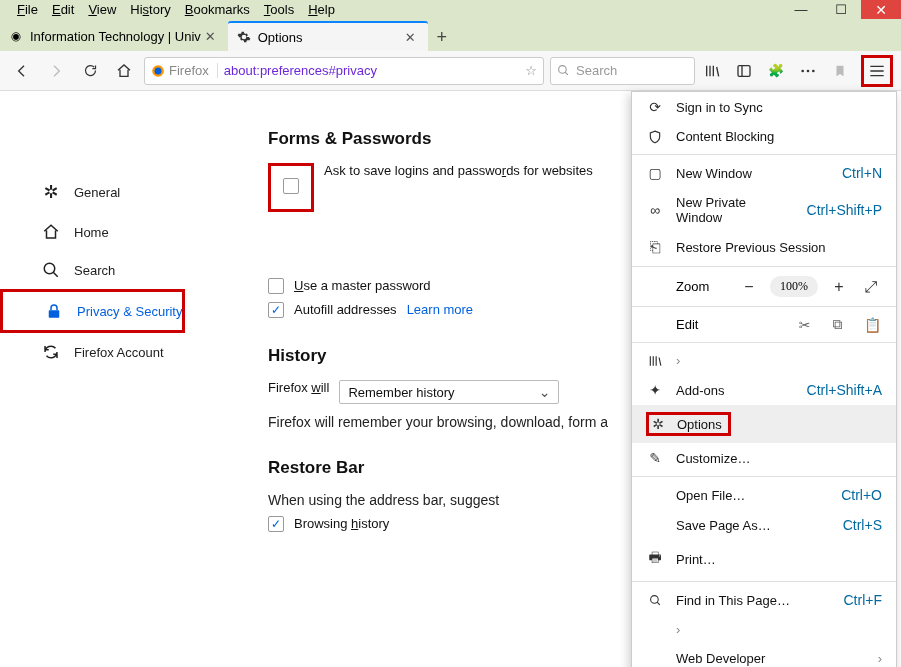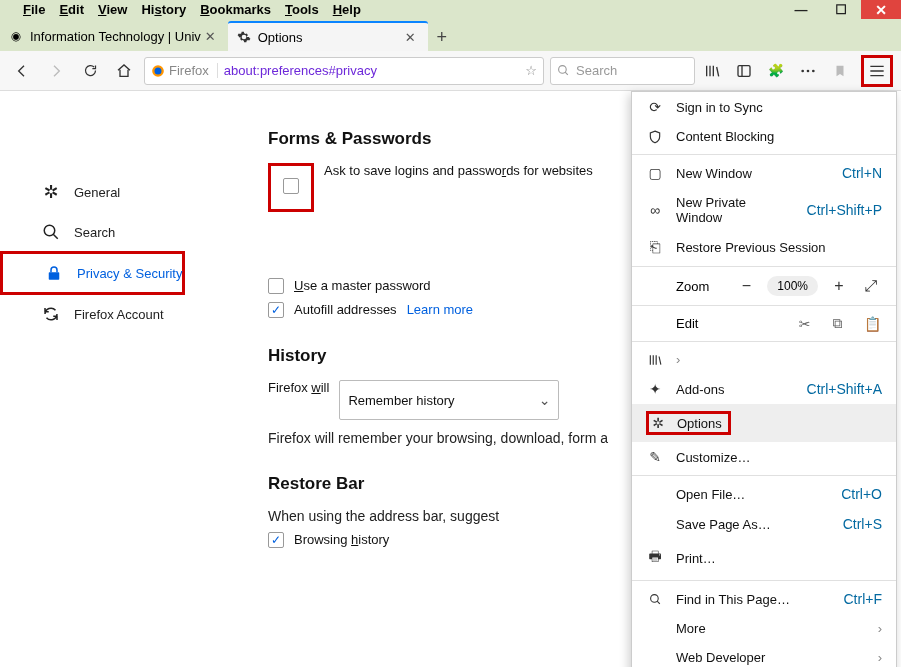--- a/index.html
+++ b/index.html
@@ -1,18 +1,18 @@
 <!DOCTYPE html>
 <html><head>
 <meta charset="utf-8">
 <style>
 * { margin:0; padding:0; box-sizing:border-box; font-family:"Segoe UI",Tahoma,sans-serif; font-size:13px; }
 body { width:901px; height:667px; background:#fff; position:relative; overflow:hidden; }
 
-.menubar { height:19px; background:#dbe6cb; display:flex; align-items:center; padding-left:16px; position:relative;font-weight:bold; }
+.menubar { height:19px; background:#dbe6cb; display:flex; align-items:center; padding-left:10px; position:relative; }
 .menubar .mi { padding:1px 7px; cursor:default; }
 .menubar .mi u { text-decoration:underline; }
 .winctrls { position:absolute; right:0; top:0; display:flex; }
 .winctrls div { width:40px; height:19px; display:flex; align-items:center; justify-content:center; }
 .wc-close { background:#e0443e; color:#fff; font-size:14px; }
 .wc-min, .wc-max { color:#222; }
 
 .tabbar { height:32px; background:#dbe6cb; display:flex; align-items:flex-end; position:relative; }
 .tab { height:30px; display:flex; align-items:center; padding:0 8px; background:#dbe6cb; border-radius:3px 3px 0 0; min-width:200px; position:relative; cursor:default; }
 .tab.active { background:#f5f5f5; border-top:2px solid #0a84ff; }
@@ -40,37 +40,37 @@
 .sidebar-item .sico { width:22px; font-size:18px; display:flex; justify-content:center; }
 .sidebar-hilite { border:3px solid #c00; display:inline-block; }
 
 .main { flex:1; padding:10px 20px 0 40px; position:relative; }
 .section-h { font-size:17px; font-weight:600; margin:28px 0 14px 0; color:#111; }
 .row { display:flex; gap:10px; margin:8px 0; font-size:14px; color:#111; }
 .cbx { width:16px; height:16px; border:1px solid #999; border-radius:2px; display:inline-flex; align-items:center; justify-content:center; font-size:12px; color:#0060df; }
 .cbx.checked::after { content:"✓"; }
 .cbx-hilite { border:3px solid #c00; padding:12px; }
 .link { color:#0060df; cursor:pointer; }
-.sel { height:40px; border:1px solid #bbb; border-radius:2px; padding:0 24px 0 8px; display:inline-flex; align-items:center; position:relative; min-width:220px; background:#fff; }
+.sel { height:24px; border:1px solid #bbb; border-radius:2px; padding:0 24px 0 8px; display:inline-flex; align-items:center; position:relative; min-width:220px; background:#fff; }
 .sel::after { content:"⌄"; position:absolute; right:8px; color:#555; font-size:14px; }
 .desc { font-size:14px; color:#222; margin-top:10px; }
 
 
 .panel { position:absolute; top:91px; right:4px; width:266px; background:#fff; border:1px solid #ccc; box-shadow:-2px 3px 10px rgba(0,0,0,.2); z-index:50; }
 .panel .prow { display:flex; align-items:center; padding:7px 14px; gap:12px; cursor:default; font-size:13px; color:#111; position:relative; }
 .panel .prow.hov { background:#eee; }
 .panel .prow .pico { width:18px; font-size:14px; display:flex; justify-content:center; color:#333; }
 .panel .prow .plabel { flex:1; }
 .panel .prow .pshort { color:#0369a1; font-size:14px; }
 .panel .prow .chev { color:#888; }
 .panel hr { border:none; border-top:1px solid #e0e0e0; margin:3px 0; }
 .panel .zoomrow { display:flex; align-items:center; padding:6px 14px; gap:10px;justify-content:center; }
 .panel .zoomrow .zlbl { flex:1; padding-left:30px; }
 .panel .zoomrow .zbtn { width:22px; text-align:center; font-size:16px; color:#333; }
-.panel .zoomrow .zval { background:#eee; border-radius:12px; padding:3px 10px; font-size:12px; }
+.panel .zoomrow .zval { background:#eee; border-radius:12px; padding:3px 10px; font-size:12px;font-family:Liberation Serif, serif; }
 .panel .editrow { display:flex; align-items:center; padding:6px 14px; gap:22px; }
 .panel .editrow .elbl { flex:1; padding-left:30px; }
 .panel .editrow .eico { color:#666; font-size:14px; }
 .opt-hilite { border:3px solid #c00; display:inline-flex; align-items:center; gap:10px; padding:1px 6px 1px 0; }
 
 svg { display:block; }
 </style>
 </head>
 <body>
 
@@ -185,20 +185,28 @@
 
 <div class="content">
   <div class="sidebar">
     <div class="sidebar-item">
       <span class="sico">✲</span>
       <span>General</span>
     </div>
     <div class="sidebar-item">
       <span class="sico">
           <svg width="18" height="18" viewBox="0 0 24 24">
+            <path fill="none" stroke="#222" stroke-width="2" d="M3 11l9-8 9 8M6 10v10h12V10"></path>
+          </svg>
+        </span>
+      <span>Home</span>
+    </div>
+    <div class="sidebar-item">
+      <span class="sico">
+          <svg width="18" height="18" viewBox="0 0 24 24">
             <circle cx="10" cy="10" r="7" fill="none" stroke="#222" stroke-width="2"></circle>
             <path stroke="#222" stroke-width="2" d="M15 15l6 6"></path>
           </svg>
         </span>
       <span>Search</span>
     </div>
     <span class="sidebar-hilite">
       <div class="sidebar-item active">
         <span class="sico">
             <svg width="18" height="18" viewBox="0 0 24 24">
@@ -342,21 +350,20 @@
         <svg width="13" height="13" viewBox="0 0 24 24">
           <circle cx="10" cy="10" r="7" fill="none" stroke="#333" stroke-width="2"></circle>
           <path stroke="#333" stroke-width="2" d="M15 15l5 5"></path>
         </svg>
       </span>
     <span class="plabel">Find in This Page…</span>
     <span class="pshort">Ctrl+F</span>
   </div>
   <div class="prow">
     <span class="pico"></span>
-    <span class="plabel">More</span>
     <span class="chev">›</span>
   </div>
   <div class="prow">
     <span class="pico"></span>
     <span class="plabel">Web Developer</span>
     <span class="chev">›</span>
   </div>
   <div class="prow">
     <span class="pico">?</span>
     <span class="plabel">Help</span>

